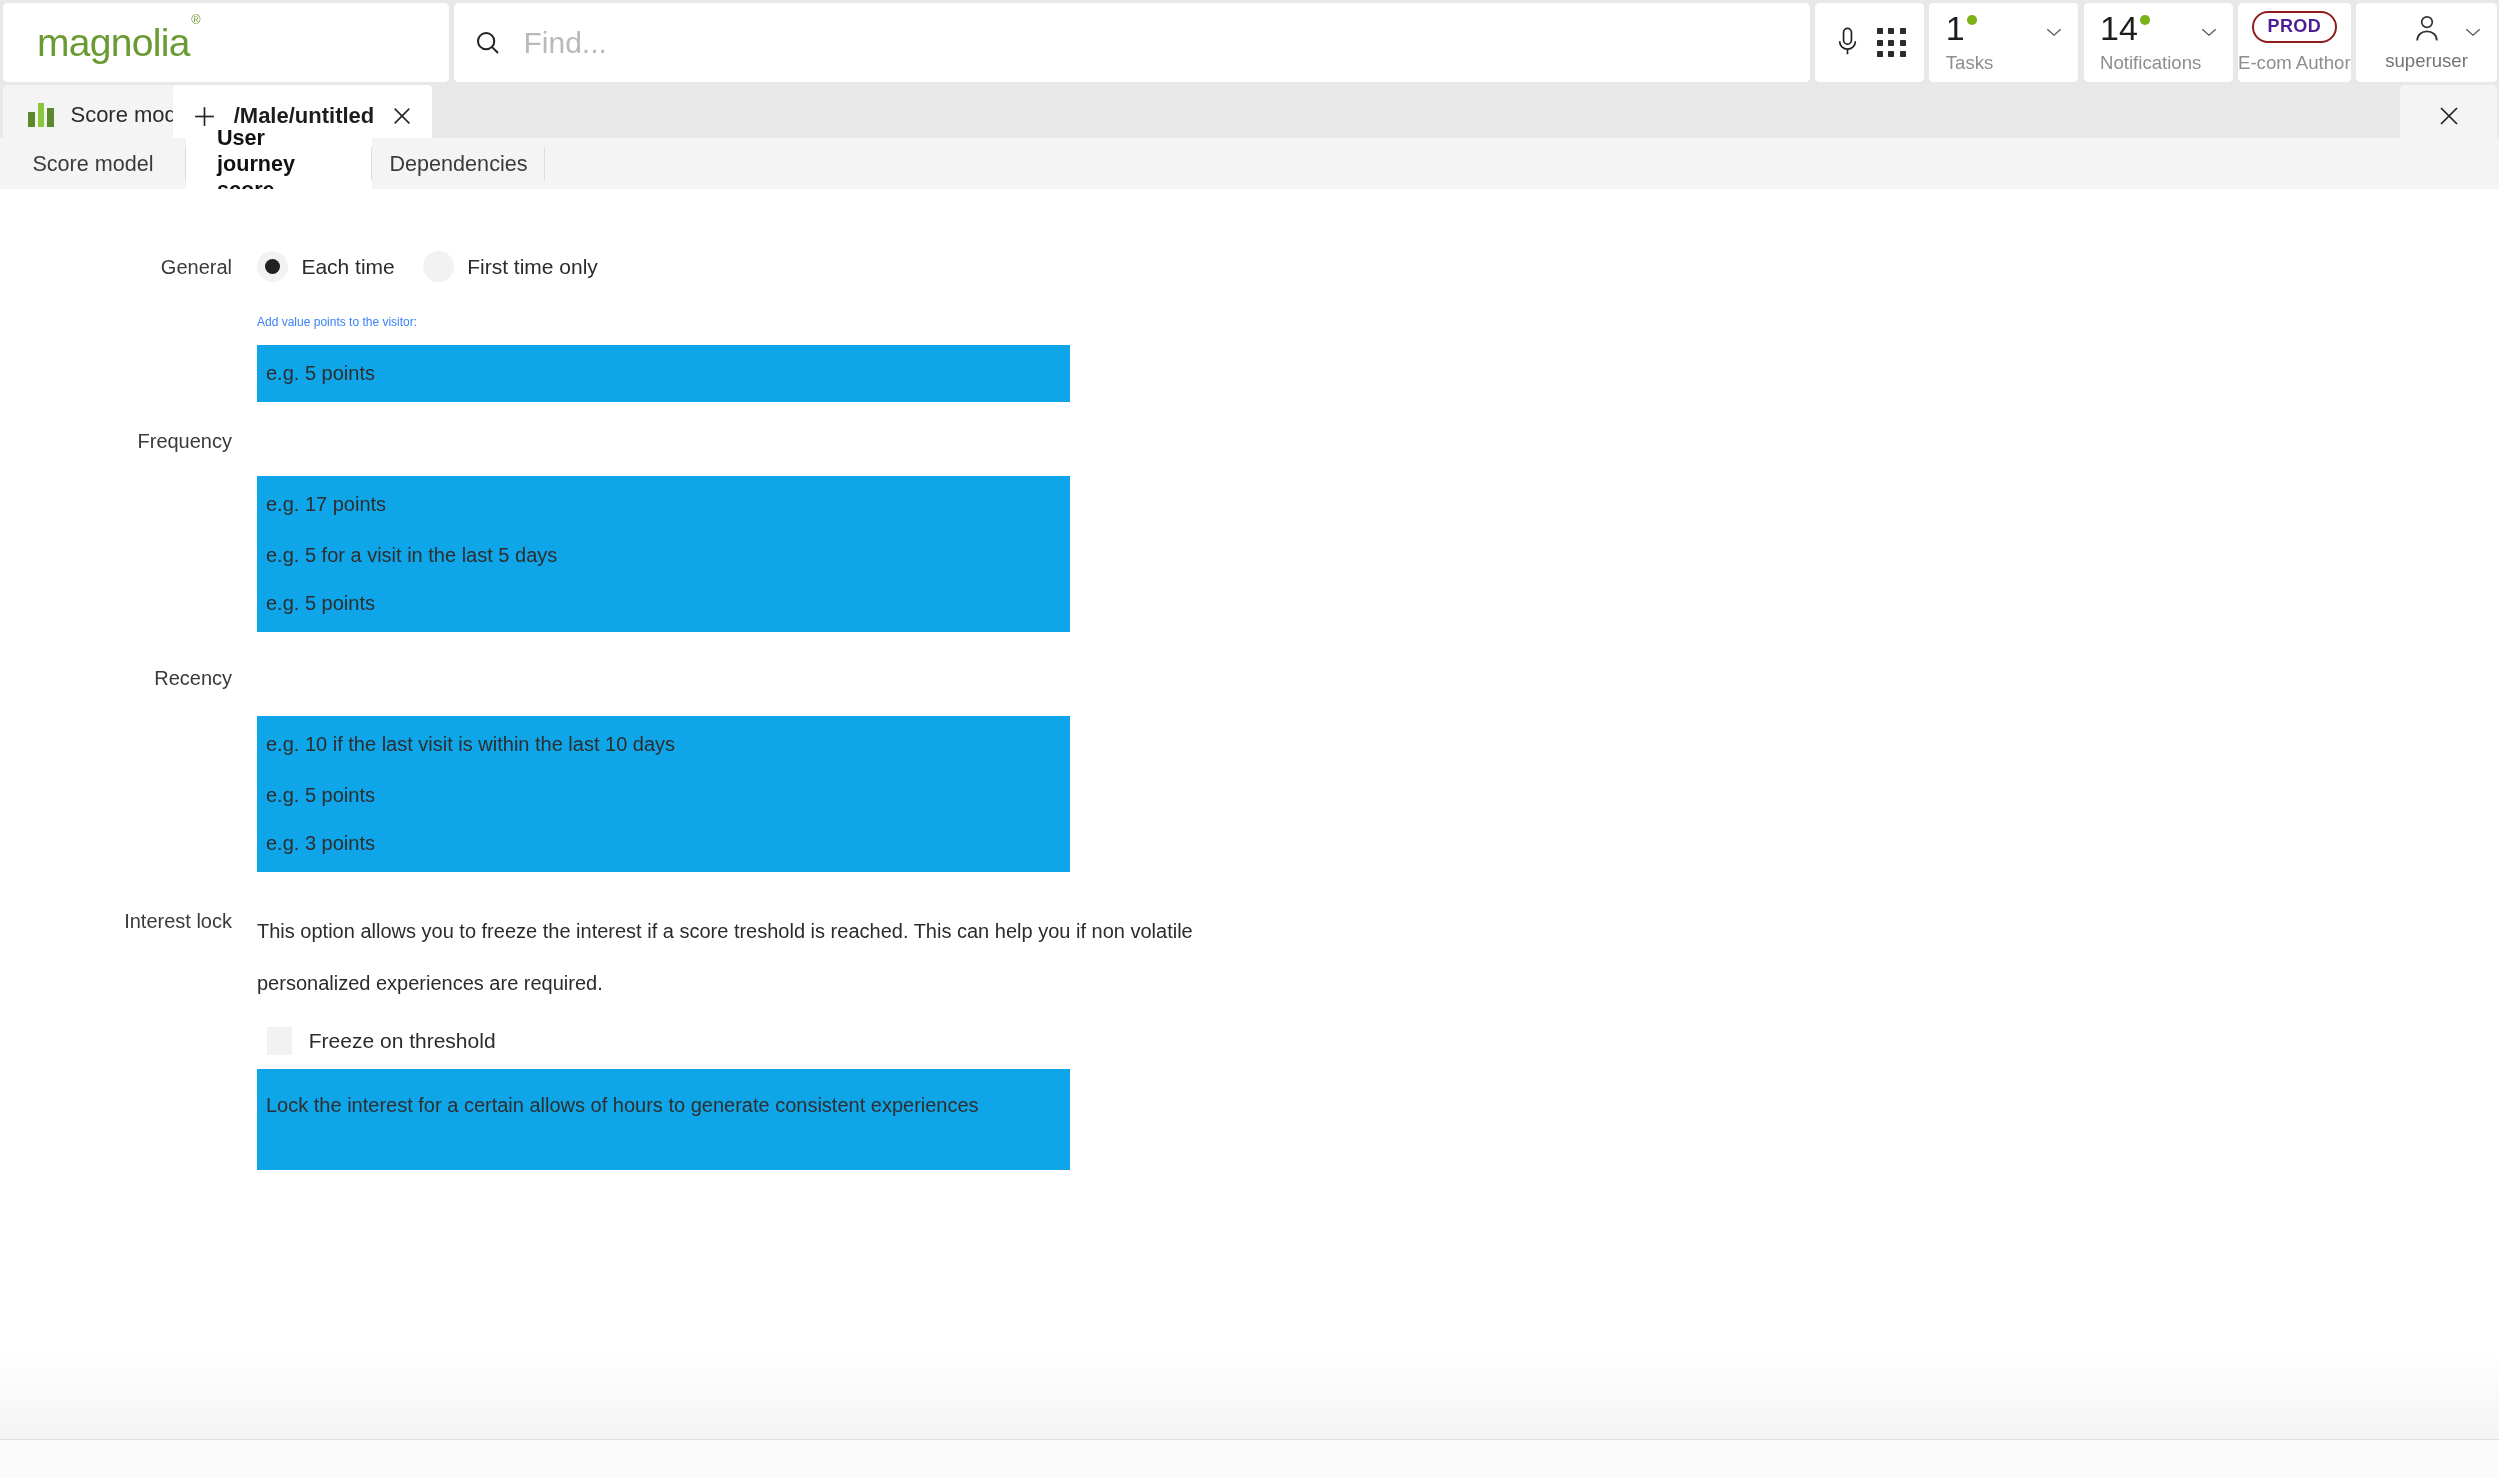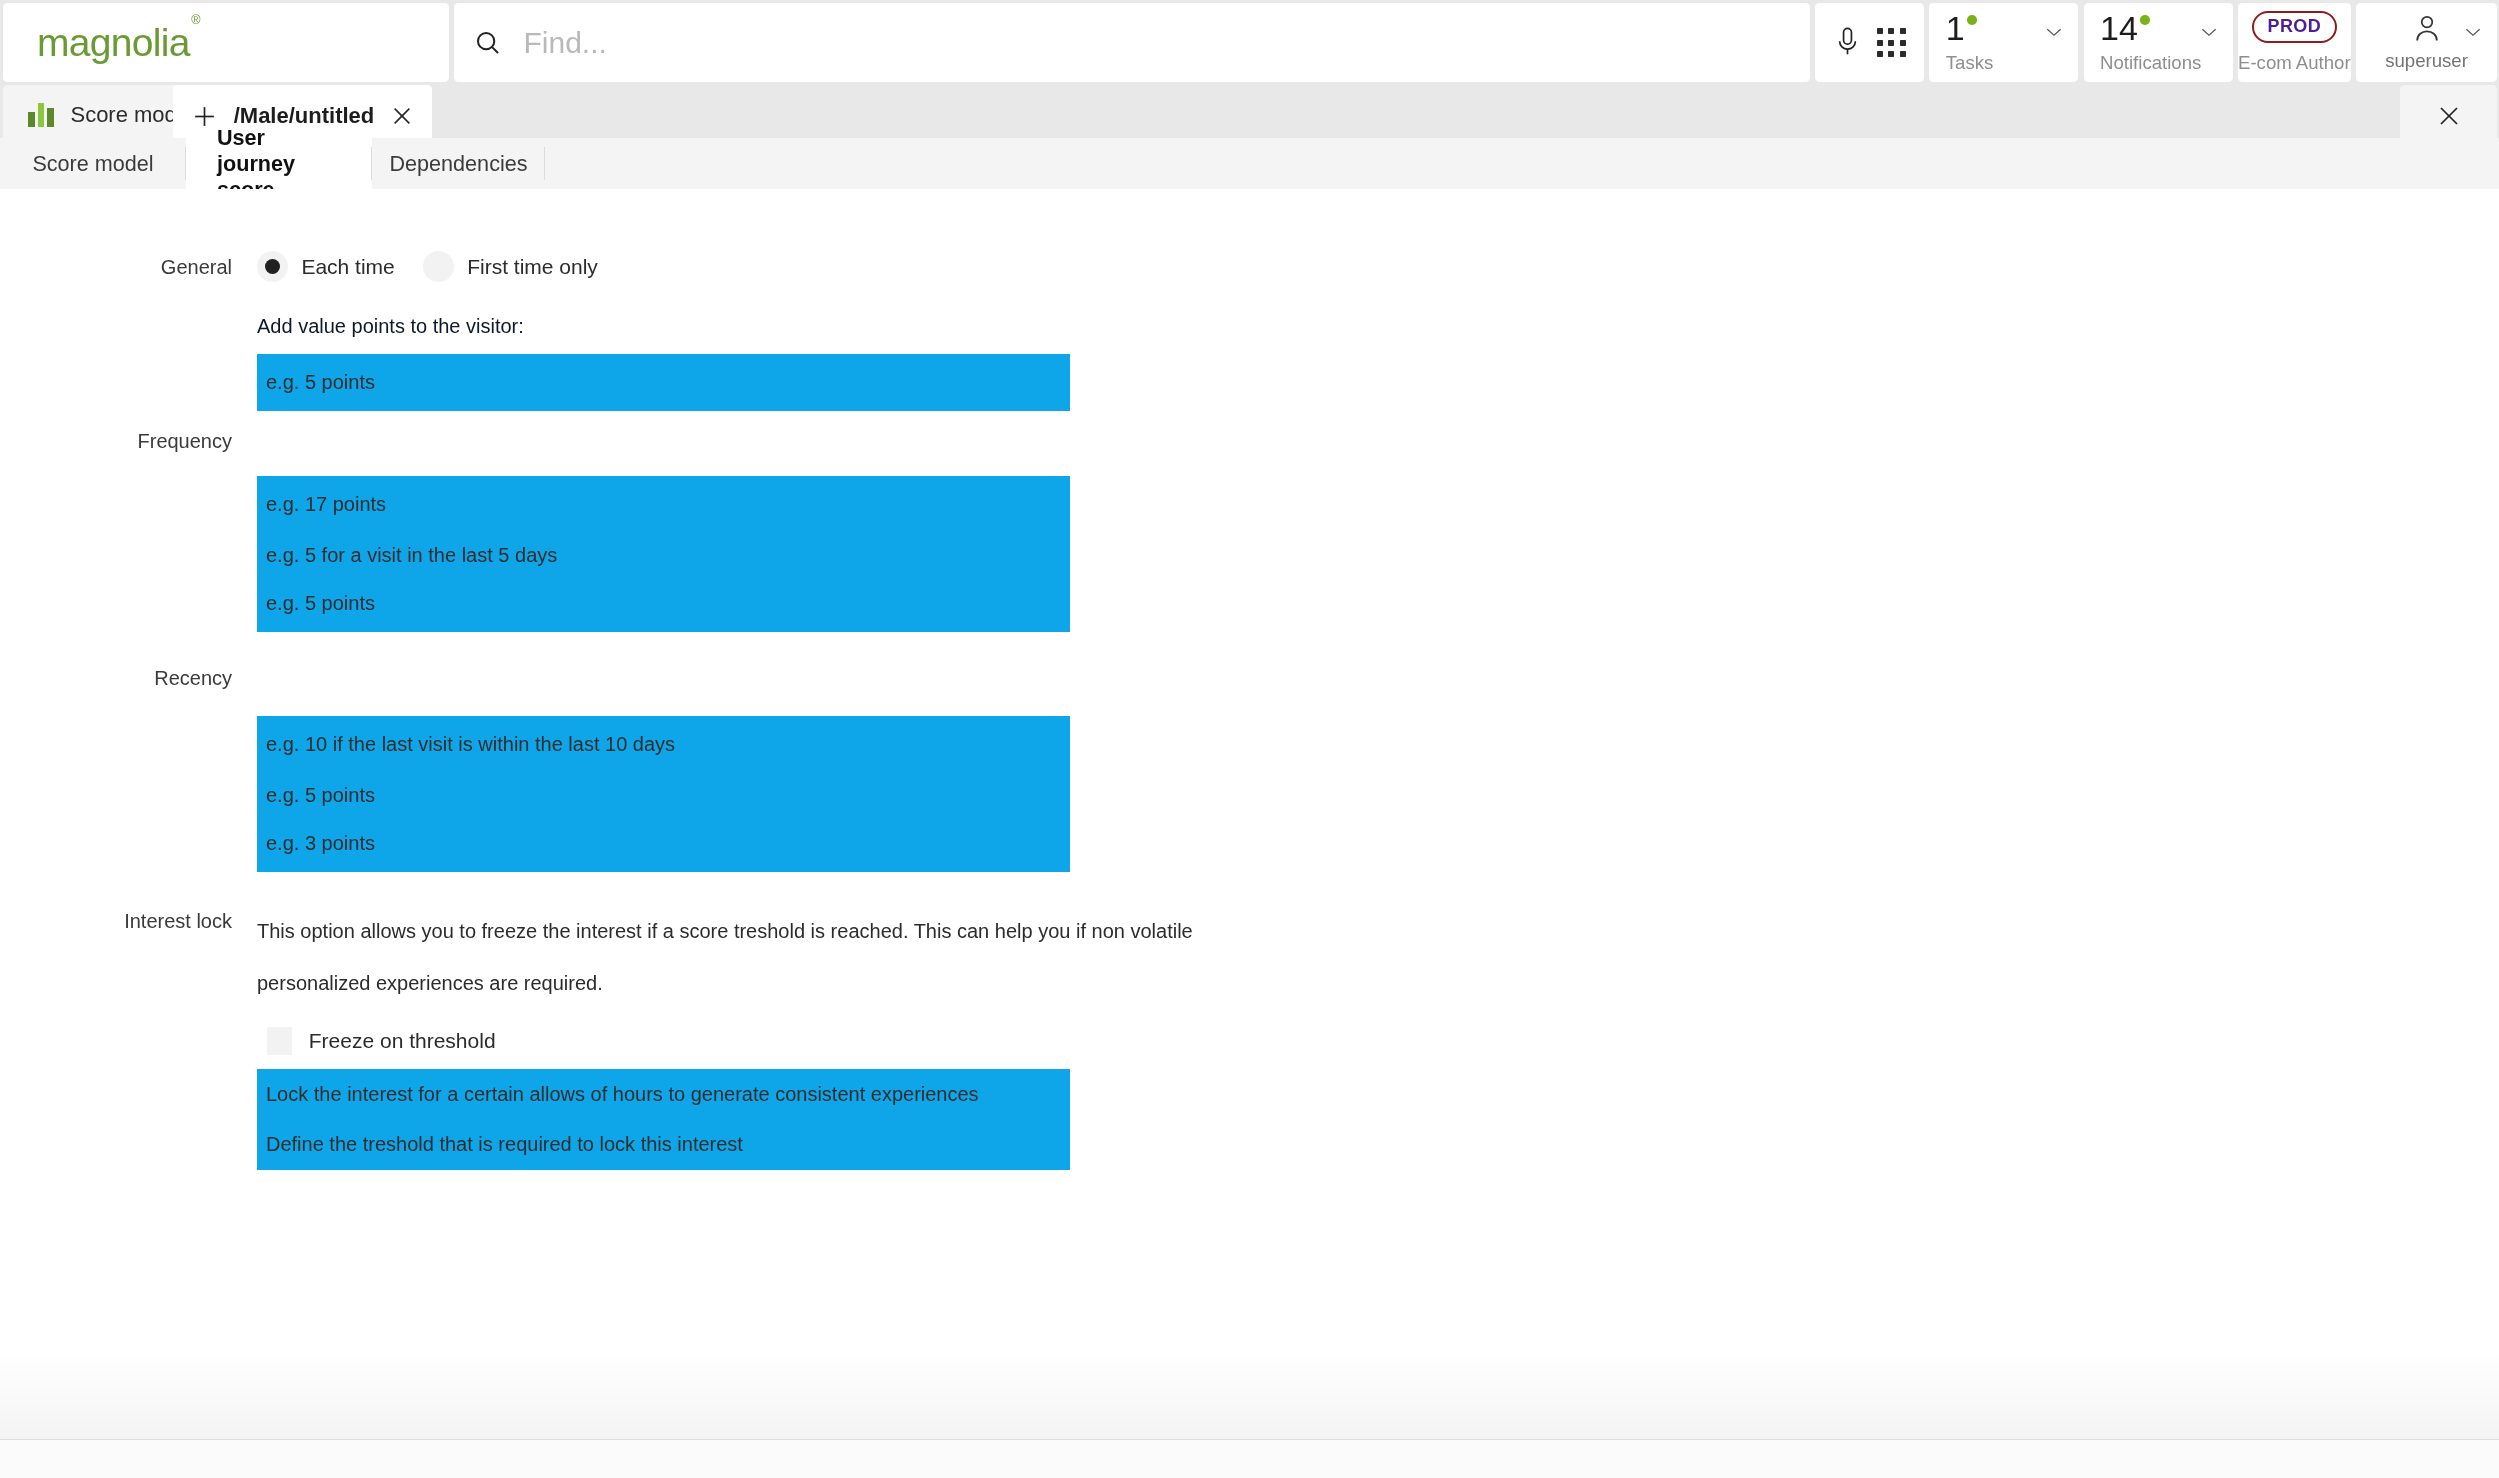--- a/index.html
+++ b/index.html
@@ -227,21 +227,21 @@
   .radio-item { display: flex; align-items: center; gap: 13.4px; cursor: pointer; }
   .radio-outer {
     width: 31px; height: 31px;
     border-radius: 50%;
     background: #f2f2f2;
     display: flex; align-items: center; justify-content: center;
   }
   .radio-inner { width: 15px; height: 15px; border-radius: 50%; background: #212121; }
   .radio-label { font-size: 21px; color: #2b2b2b; white-space: nowrap; }
 
-  .helper-text { font-size: 20px; color: #0f172a; }
+  .helper-text { font-size: 12px; color: #3b82f6; }
 
   .graybox {
     background: #0ea5e9;
     width: 813px;
     display: flex;
     flex-direction: column;
     justify-content: center;
   }
   .graybox .line {
     font-size: 20px;
@@ -422,21 +422,20 @@
     <div class="row-label" style="top:4.5px;">Interest lock</div>
     <div class="field-col" style="top:0;">
       <div class="desc-text">This option allows you to freeze the interest if a score treshold is reached. This can help you if non volatile</div>
       <div class="desc-text">personalized experiences are required.</div>
       <label class="checkbox-row" style="margin-top:18px; margin-left:10.4px;">
         <span class="checkbox-box"></span>
         <span class="checkbox-label">Freeze on threshold</span>
       </label>
       <div class="graybox" style="height:101px; margin-top:14px;">
         <div class="line" style="margin-bottom:27.5px;">Lock the interest for a certain allows of hours to generate consistent experiences</div>
-        <div class="line">Define the treshold that is required to lock this interest</div>
       </div>
     </div>
   </div>
 
   <div class="shadow-bottom"></div>
 </div>
 
 <div class="footer"></div>
 
 

